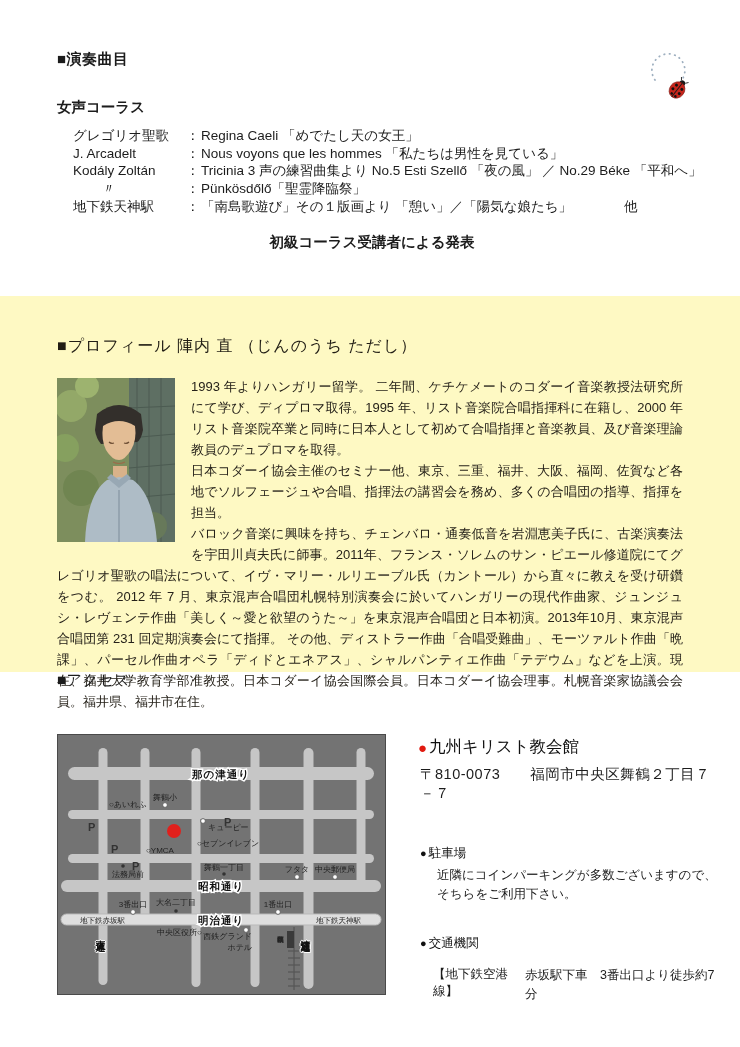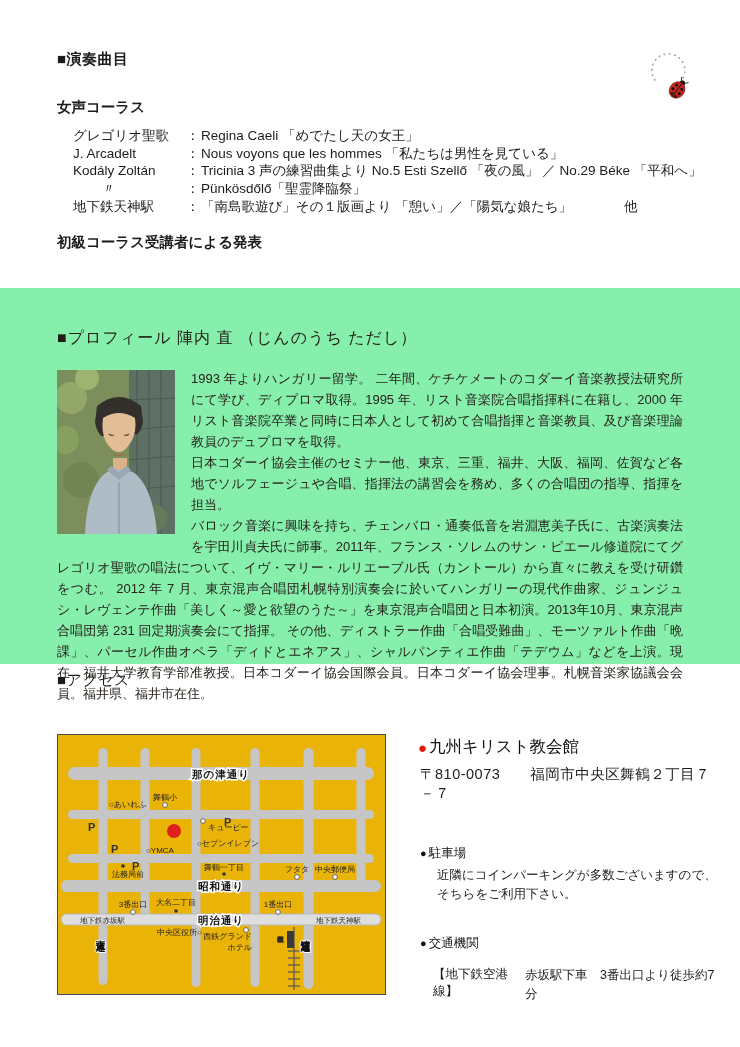--- a/index.html
+++ b/index.html
@@ -13,37 +13,37 @@
   
   .program { position:absolute; left:57px; top:50px; width:630px; }
   .sec-title { font-size:15px; font-weight:bold; letter-spacing:0.5px; }
   .group-title { font-size:14.5px; font-weight:bold; margin-top:29px; }
   .prog-rows { margin-top:10px; }
   .prog-row { display:flex; font-size:13.5px; line-height:17.7px; white-space:nowrap; }
   .prog-row .composer { flex:0 0 129px; padding-left:16px; }
   .prog-row .composer.ditto { padding-left:45px; }
   .prog-row .colon { flex:0 0 15px; }
   .prog-row .other { margin-left:52px; }
-  .prog-footer { font-size:14.5px; font-weight:bold; margin-top:17px; }
+  .prog-footer { font-size:14.5px; font-weight:bold; margin-top:17px;text-align:center; }
 
   
   .ladybug { position:absolute; left:638px; top:42px; width:66px; height:66px; }
 
   
-  .profile-band { position:absolute; left:0; top:288px; width:740px; height:376px; background:#86efac; }
+  .profile-band { position:absolute; left:0; top:296px; width:740px; height:376px; background:#fef9c3; }
   .profile-inner { position:relative; padding:40px 57px 0 57px; }
   .profile-title { font-size:16px; font-weight:normal; color:#211d14; letter-spacing:1px; }
   .bio { margin-top:19px; font-size:13px; line-height:21px; text-align:justify; color:#26221a; }
   .bio p { margin:0; }
   .photo { float:left; width:118px; height:164px; margin:2px 16px 6px 0; border:0; }
 
   
   .access-title { position:absolute; left:57px; top:671px; }
   .map-wrap { position:absolute; left:57px; top:734px; width:329px; height:261px;
-              border:1.5px solid #4a4a4a; background:#eab308; }
+              border:1.5px solid #4a4a4a; background:#737373; }
   .map-wrap svg { display:block; }
   .vlabel { position:absolute; writing-mode:vertical-rl; font-weight:bold; font-size:10px; color:#111;
             letter-spacing:1px; line-height:1;
             text-shadow:-1px 0 0 #fff, 1px 0 0 #fff, 0 -1px 0 #fff, 0 1px 0 #fff, 1px 1px 0 #e6e6e6; }
   .vlabel-sta { position:absolute; writing-mode:vertical-rl; font-size:6.5px; color:#222; line-height:1; }
 
   .venue-col { position:absolute; left:418px; top:736px; width:300px; }
   .venue-name-row { display:flex; align-items:center; font-size:16.5px; color:#111; }
   .bullet { font-size:15px; line-height:1; margin-right:2px; }
   .bullet.red { color:#e11a10; }

